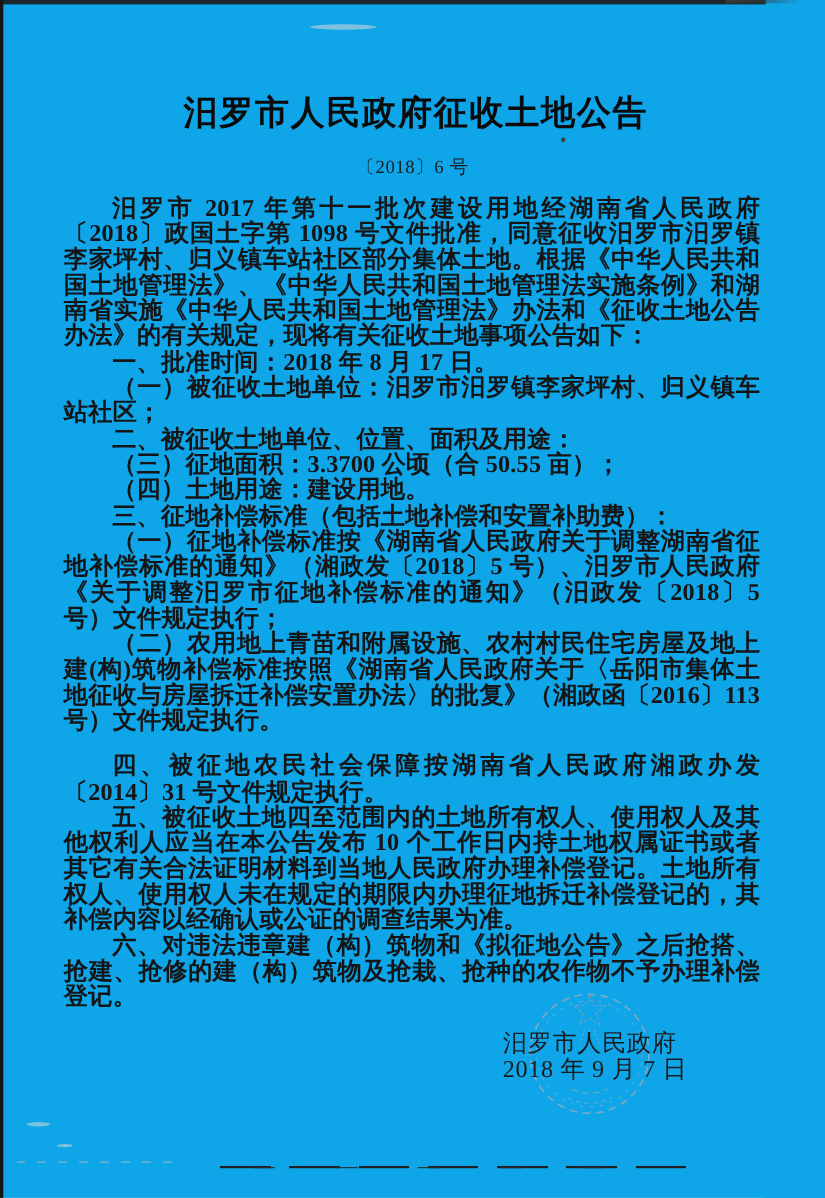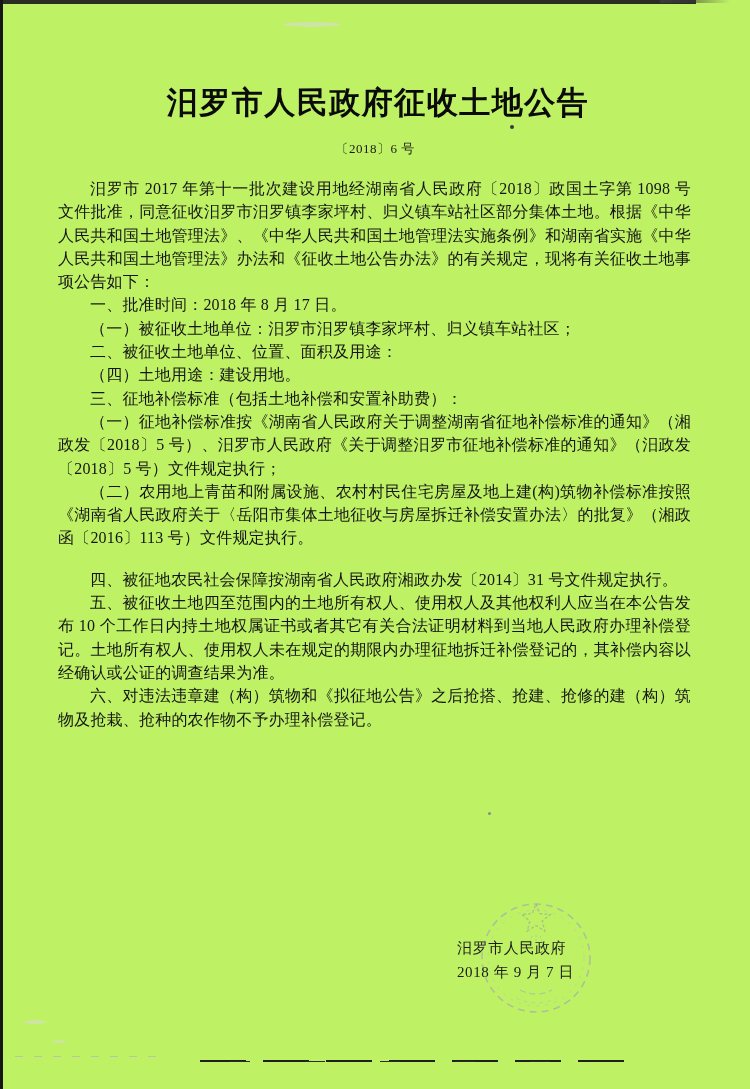--- a/index.html
+++ b/index.html
@@ -1,18 +1,18 @@
 <!DOCTYPE html>
 <html><head>
 <meta charset="utf-8">
 <style>
   html,body{margin:0;padding:0;background:#ffffff;}
   .page{
     position:relative;width:750px;height:1089px;overflow:hidden;
-    background:#bef264;
+    background:#0ea5e9;
     font-family:"Liberation Serif","DejaVu Serif",serif;
     color:#141414;
   }
   
   .edge-top{position:absolute;left:0;top:0;width:696px;height:4px;background:#1c1c1c;opacity:.92;}
   .edge-top-fade{position:absolute;left:660px;top:0;width:70px;height:3px;background:linear-gradient(90deg,#3a3a3a,transparent);}
   .edge-left{position:absolute;left:0;top:0;width:3px;height:1089px;background:#161616;}
   .smudge{position:absolute;background:#d8d8d6;border-radius:50%;opacity:.55;}
   .sm1{left:282px;top:22px;width:60px;height:5px;}
   .sm2{left:24px;top:1020px;width:22px;height:4px;}
@@ -21,34 +21,34 @@
   .speck-title{left:510px;top:125px;width:4px;height:4px;background:#3a3a3a;}
   .speck-mid{left:488px;top:812px;width:3px;height:3px;background:#8b8b8b;}
 
   .title{
     position:absolute;left:0;top:82px;width:756px;margin:0;
     text-align:center;font-family:"Liberation Sans","DejaVu Sans",sans-serif;
     font-weight:900;font-size:31px;letter-spacing:1.5px;color:#0b0b0b;
   }
   .doc-no{
     position:absolute;left:0;top:140px;width:750px;
-    text-align:center;font-size:13px;letter-spacing:.5px;color:#1a1a1a;
+    text-align:center;font-size:17px;letter-spacing:.5px;color:#1a1a1a;
   }
   .body-text{
     position:absolute;left:58px;top:177px;width:633px;
-    font-size:16px;line-height:23.3px;letter-spacing:.2px;
-    text-align:justify;color:#151515;
+    font-size:22px;line-height:23.3px;letter-spacing:.2px;
+    text-align:justify;color:#151515;font-weight:bold;
   }
   .body-text p{margin:0;text-indent:2em;}
   .body-text p.gap-before{margin-top:18px;}
 
   .seal{position:absolute;left:470px;top:892px;width:132px;height:132px;z-index:1;}
   .signature{
     position:absolute;left:457px;top:936px;width:230px;z-index:2;
-    font-size:15px;line-height:24px;letter-spacing:.6px;color:#1b1b1b;
+    font-size:22px;line-height:24px;letter-spacing:.6px;color:#1b1b1b;
   }
   .dash-main{
     position:absolute;left:200px;top:1060px;width:424px;height:2px;
     background:repeating-linear-gradient(90deg,#202020 0,#202020 46px,transparent 46px,transparent 63px);
   }
   .dash-main2{
     position:absolute;left:230px;top:1061px;width:360px;height:1px;
     background:repeating-linear-gradient(90deg,#2c2c2c 0,#2c2c2c 20px,transparent 20px,transparent 75px);
   }
   .dash-left{
@@ -71,20 +71,21 @@
   <div class="speck speck-mid"></div>
 
   <h1 class="title">汨罗市人民政府征收土地公告</h1>
   <div class="doc-no">〔2018〕6 号</div>
 
   <div class="body-text">
     <p>汨罗市 2017 年第十一批次建设用地经湖南省人民政府〔2018〕政国土字第 1098 号文件批准，同意征收汨罗市汨罗镇李家坪村、归义镇车站社区部分集体土地。根据《中华人民共和国土地管理法》、《中华人民共和国土地管理法实施条例》和湖南省实施《中华人民共和国土地管理法》办法和《征收土地公告办法》的有关规定，现将有关征收土地事项公告如下：</p>
     <p>一、批准时间：2018 年 8 月 17 日。</p>
     <p>（一）被征收土地单位：汨罗市汨罗镇李家坪村、归义镇车站社区；</p>
     <p>二、被征收土地单位、位置、面积及用途：</p>
+    <p>（三）征地面积：3.3700 公顷（合 50.55 亩）；</p>
     <p>（四）土地用途：建设用地。</p>
     <p>三、征地补偿标准（包括土地补偿和安置补助费）：</p>
     <p>（一）征地补偿标准按《湖南省人民政府关于调整湖南省征地补偿标准的通知》（湘政发〔2018〕5 号）、汨罗市人民政府《关于调整汨罗市征地补偿标准的通知》（汨政发〔2018〕5 号）文件规定执行；</p>
     <p>（二）农用地上青苗和附属设施、农村村民住宅房屋及地上建(构)筑物补偿标准按照《湖南省人民政府关于〈岳阳市集体土地征收与房屋拆迁补偿安置办法〉的批复》（湘政函〔2016〕113 号）文件规定执行。</p>
     <p class="gap-before">四、被征地农民社会保障按湖南省人民政府湘政办发〔2014〕31 号文件规定执行。</p>
     <p>五、被征收土地四至范围内的土地所有权人、使用权人及其他权利人应当在本公告发布 10 个工作日内持土地权属证书或者其它有关合法证明材料到当地人民政府办理补偿登记。土地所有权人、使用权人未在规定的期限内办理征地拆迁补偿登记的，其补偿内容以经确认或公证的调查结果为准。</p>
     <p>六、对违法违章建（构）筑物和《拟征地公告》之后抢搭、抢建、抢修的建（构）筑物及抢栽、抢种的农作物不予办理补偿登记。</p>
   </div>
 
   <div class="seal">

